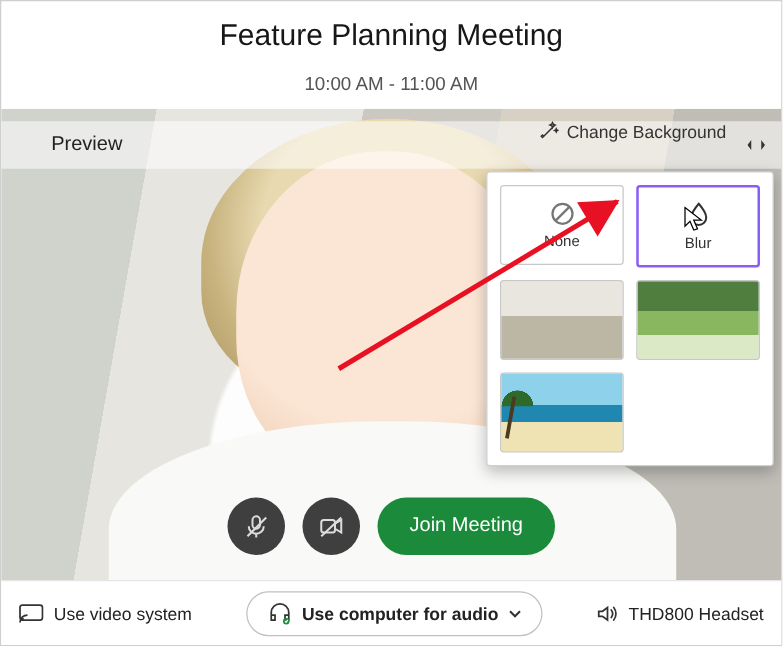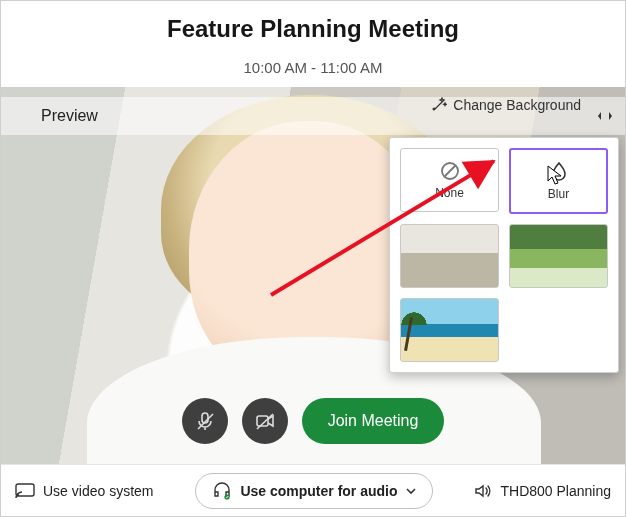--- a/index.html
+++ b/index.html
@@ -1,20 +1,20 @@
 <!DOCTYPE html>
 <html><head>
 <meta charset="utf-8">
 <style>
 html,body{margin:0;padding:0;width:626px;height:517px;overflow:hidden;font-family:"Segoe UI",Helvetica,Arial,sans-serif;background:#fff}
 .root{position:relative;width:626px;height:517px;border:1px solid #cfcfcf;box-sizing:border-box;background:#fff}
 
 
 .heading{position:absolute;left:0;top:14px;width:100%;text-align:center}
-.title{font-size:24px;font-weight:700;color:#171717;margin:0}
+.title{font-size:24px;font-weight:400;color:#171717;margin:0}
 .timerange{font-size:15px;color:#555;margin-top:16px}
 
 
 .preview{position:absolute;left:0;top:86px;width:624px;height:378px;overflow:hidden}
 .bg{position:absolute;inset:0;
   background:radial-gradient(circle at 50% 35%,#f4e1cf 0 22%,transparent 23%),
              radial-gradient(circle at 50% 75%,#fdfdfd 0 34%,transparent 35%),
              linear-gradient(100deg,#d0d3cc 0 18%,#e6e5df 18% 42%,#cac8c1 42% 58%,#d7d1c4 58% 78%,#bfbdb6 78% 100%);
   filter:blur(0px)}
 .face{position:absolute;left:188px;top:34px;width:240px;height:268px;border-radius:48% 48% 44% 44%;
@@ -155,17 +155,17 @@
         </svg>
       <span>Use computer for audio</span>
       <svg width="10" height="10" viewBox="0 0 10 10">
           <path d="M1 3l4 4 4-4" stroke="#333" stroke-width="1.6" fill="none"></path>
         </svg>
     </div>
     <div class="side">
       <svg width="18" height="16" viewBox="0 0 18 16">
           <path d="M2 6v4h3l4 3V3L5 6H2zM12 5a5 5 0 010 6M14 3a8 8 0 010 10" stroke="#333" stroke-width="1.4" fill="none" stroke-linecap="round"></path>
         </svg>
-      <span>THD800 Planning</span>
+      <span>THD800 Headset</span>
     </div>
   </div>
 
 </div>
 
 </body></html>

